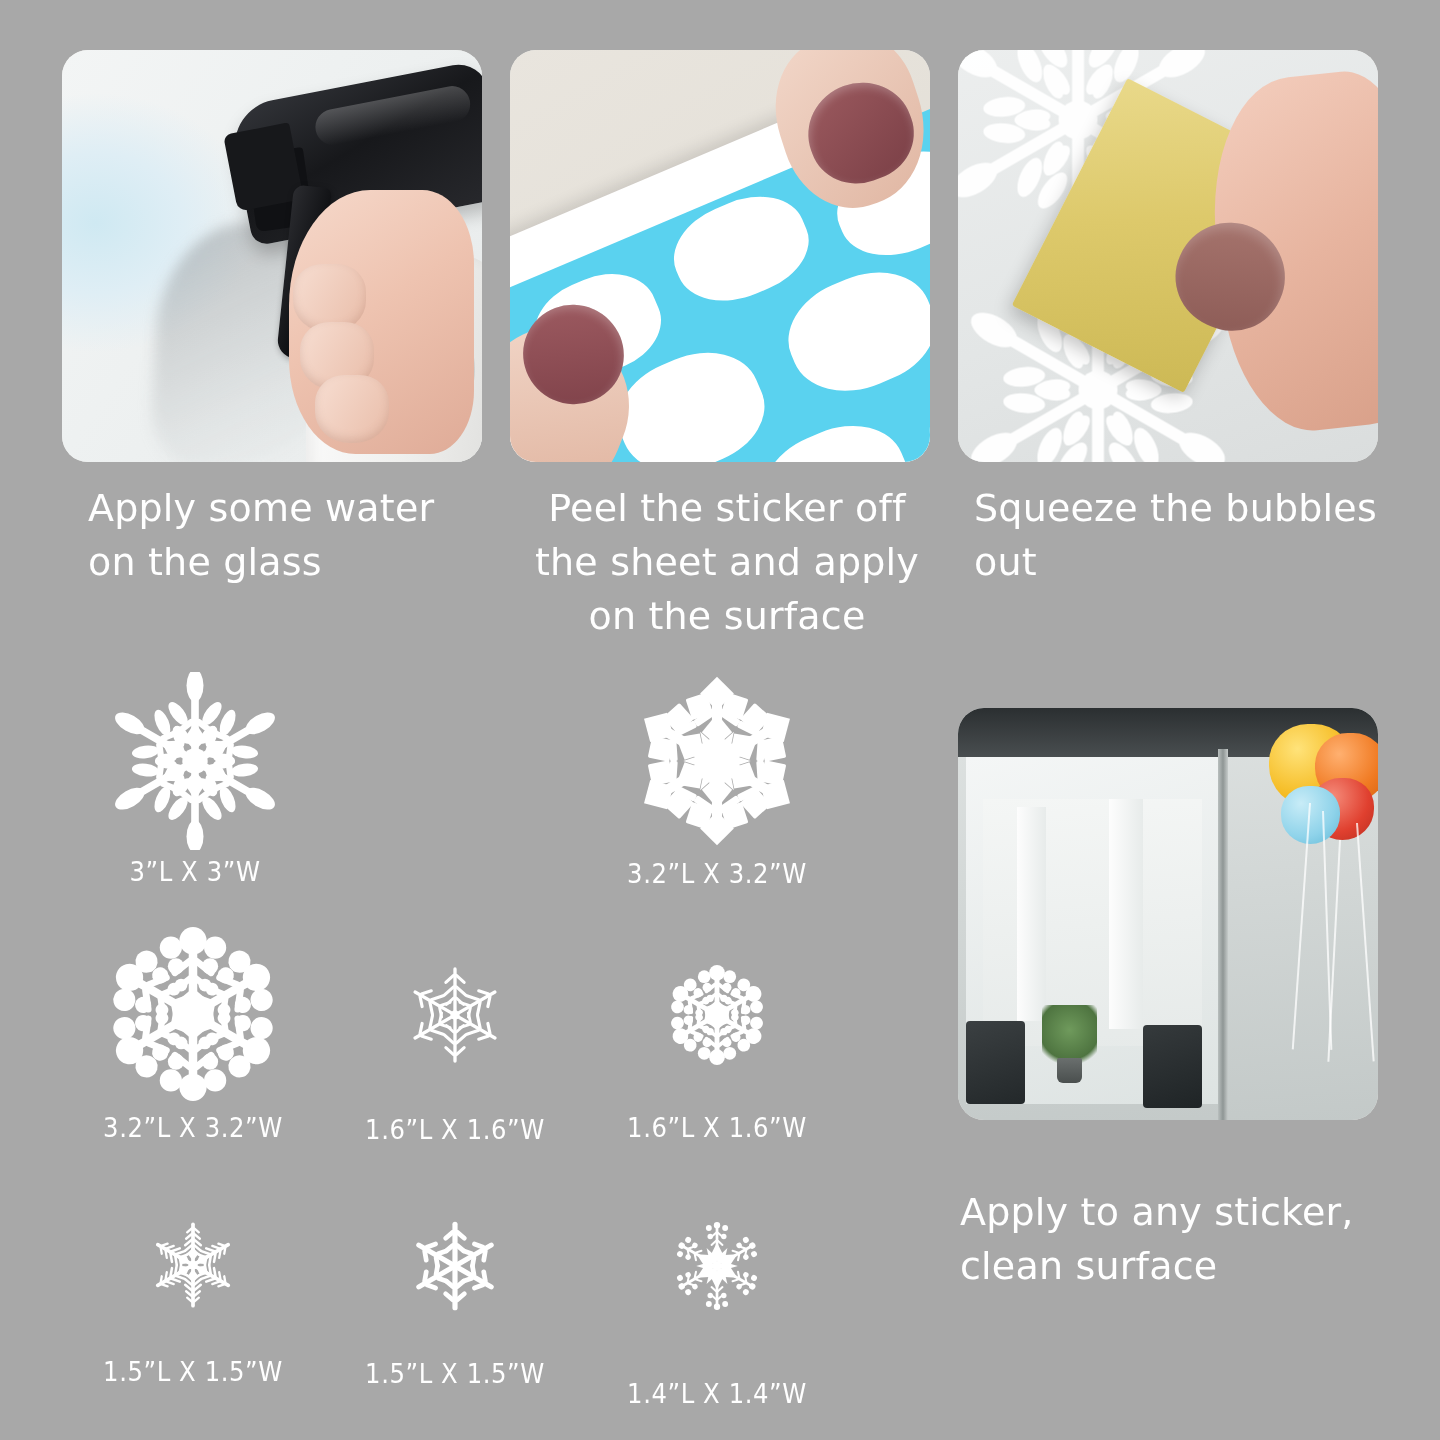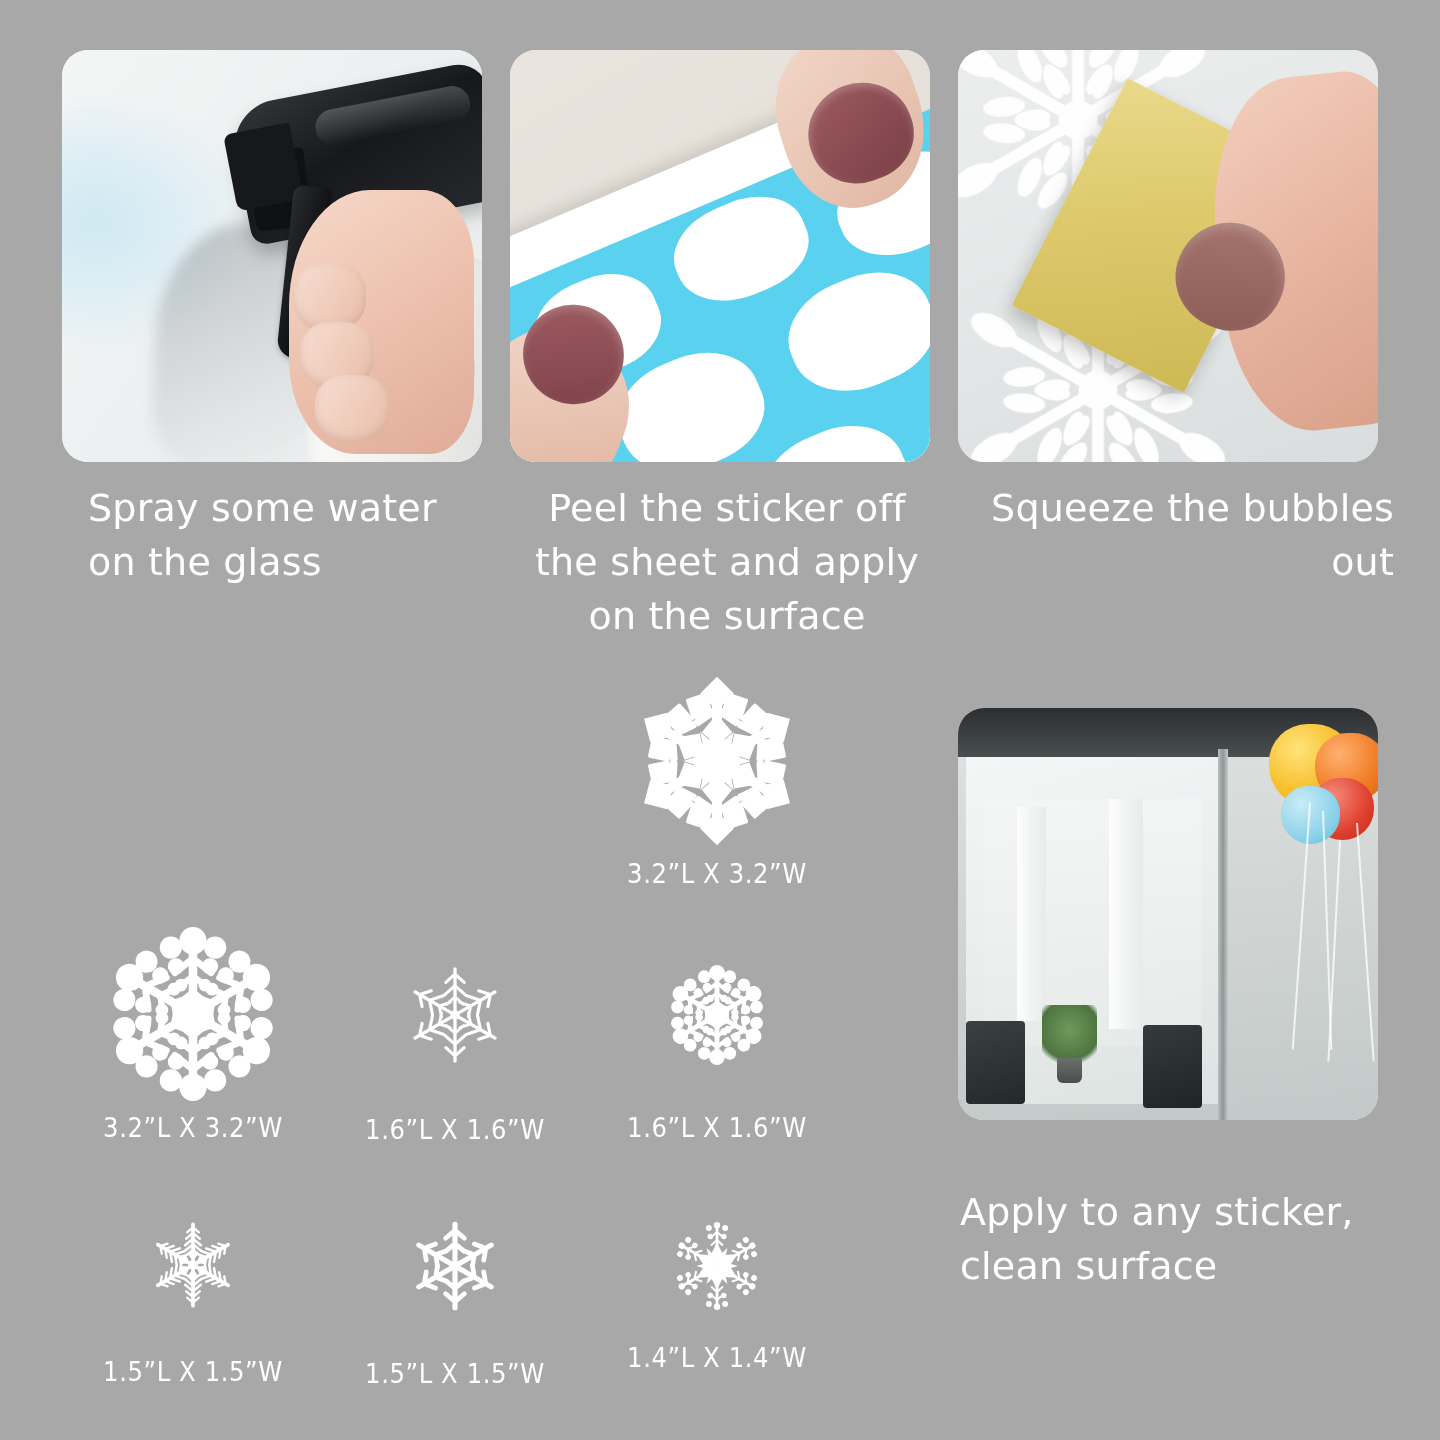--- a/index.html
+++ b/index.html
@@ -399,25 +399,25 @@
             <circle cx="0" cy="0" r="13"></circle>
           </g>
         </g>
       </svg>
       <div class="p3-card"></div>
       <div class="p3-hand"></div>
       <div class="p3-nail"></div>
     </div>
   </div>
 
-  <div class="caption" style="left:88px; top:482px; width:400px;">Spray some water on the glass</div>
+  <div class="caption" style="left:88px; top:482px; width:400px;">Apply some water on the glass</div>
 
   <div class="caption" style="left:522px; top:482px; width:410px;text-align:center;">Peel the sticker off the sheet and apply on the surface</div>
 
-  <div class="caption" style="left:974px; top:482px; width:420px;text-align:right;">Squeeze the bubbles out</div>
+  <div class="caption" style="left:974px; top:482px; width:420px;">Squeeze the bubbles out</div>
 
   <svg width="0" height="0" style="position:absolute" aria-hidden="true">
     <defs>
 
       <g id="fl-leafy">
         <g id="fl-leafy-arm">
           <rect x="-4.5" y="-82" width="9" height="82" rx="4.5"></rect>
           <ellipse cx="0" cy="-89" rx="10" ry="19"></ellipse>
           <ellipse cx="-20" cy="-56" rx="7.5" ry="16" transform="rotate(-37 -20 -56)"></ellipse>
           <ellipse cx="20" cy="-56" rx="7.5" ry="16" transform="rotate(37 20 -56)"></ellipse>
@@ -593,20 +593,26 @@
           <path d="M0,-46 L9,-16 L0,0 L-9,-16 Z" transform="rotate(150)"></path>
           <path d="M0,-46 L9,-16 L0,0 L-9,-16 Z" transform="rotate(210)"></path>
           <path d="M0,-46 L9,-16 L0,0 L-9,-16 Z" transform="rotate(270)"></path>
           <path d="M0,-46 L9,-16 L0,0 L-9,-16 Z" transform="rotate(330)"></path>
         </g>
         <circle cx="0" cy="0" r="10"></circle>
       </g>
     </defs>
   </svg>
 
+  <div class="flake-cell" style="left:80px; top:672px; width:230px;">
+    <svg class="flake-art" width="178" height="178" viewBox="-105 -105 210 210">
+      <use href="#fl-leafy" fill="#ffffff"></use>
+    </svg>
+    <span class="flake-label">3”L X 3”W</span>
+  </div>
 
 
   <div class="flake-cell" style="left:602px; top:670px; width:230px;">
     <svg class="flake-art" width="182" height="182" viewBox="-108 -108 216 216">
       <use href="#fl-geometric" fill="#ffffff"></use>
     </svg>
     <span class="flake-label">3.2”L X 3.2”W</span>
   </div>
 
   <div class="flake-cell" style="left:78px; top:922px; width:230px;">
@@ -641,21 +647,21 @@
     <svg class="flake-art" width="100" height="100" viewBox="-106 -106 212 212" style="margin-top:44px">
       <use href="#fl-simple" fill="#ffffff"></use>
     </svg>
     <span class="flake-label" style="margin-top:42px">1.5”L X 1.5”W</span>
   </div>
 
   <div class="flake-cell" style="left:602px; top:1172px; width:230px;">
     <svg class="flake-art" width="96" height="96" viewBox="-106 -106 212 212" style="margin-top:46px">
       <use href="#fl-starburst" fill="#ffffff"></use>
     </svg>
-    <span class="flake-label" style="margin-top:28px">1.4”L X 1.4”W</span>
+    <span class="flake-label" style="margin-top:64px">1.4”L X 1.4”W</span>
   </div>
 
   <div class="photo" style="left:958px; top:708px; width:420px; height:412px;">
     <div class="photo-inner">
       <div class="p4-bg"></div>
       <div class="p4-glasspane"></div>
       <div class="p4-room"></div>
       <div class="p4-col" style="left:14%; top:24%; width:7%; height:52%;"></div>
       <div class="p4-col" style="left:36%; top:22%; width:8%; height:56%;"></div>
       <div class="p4-plant"></div>

